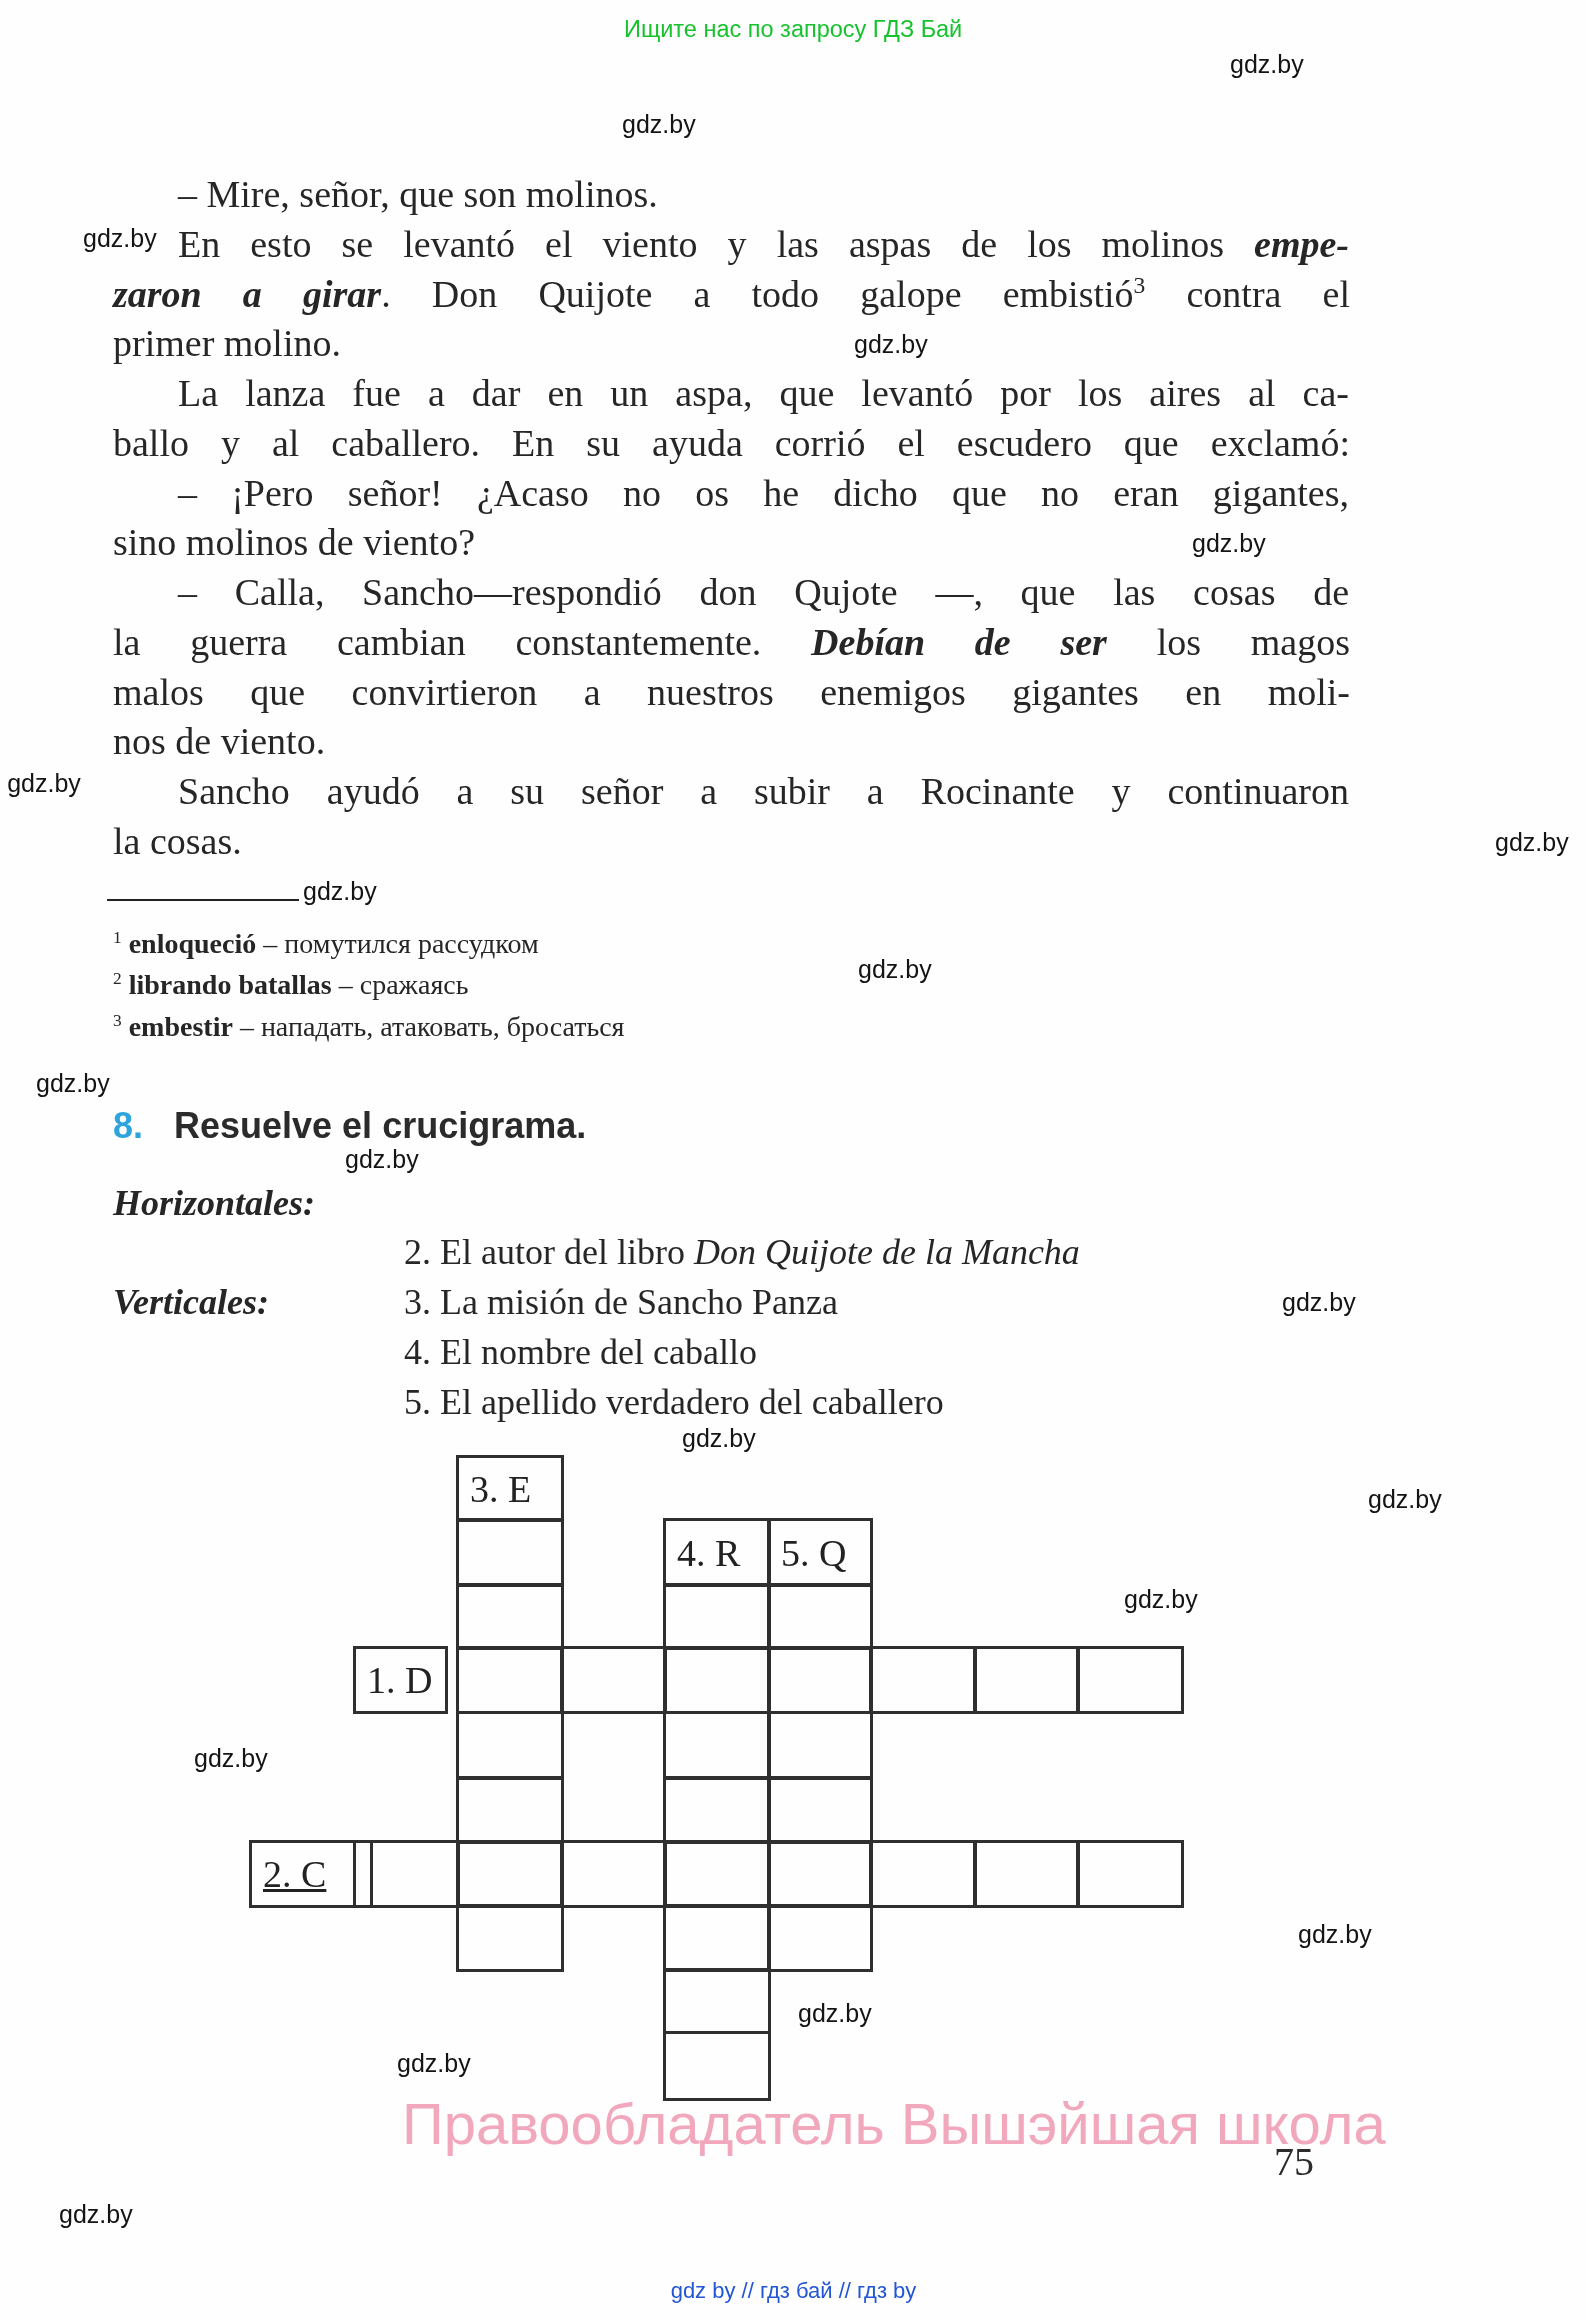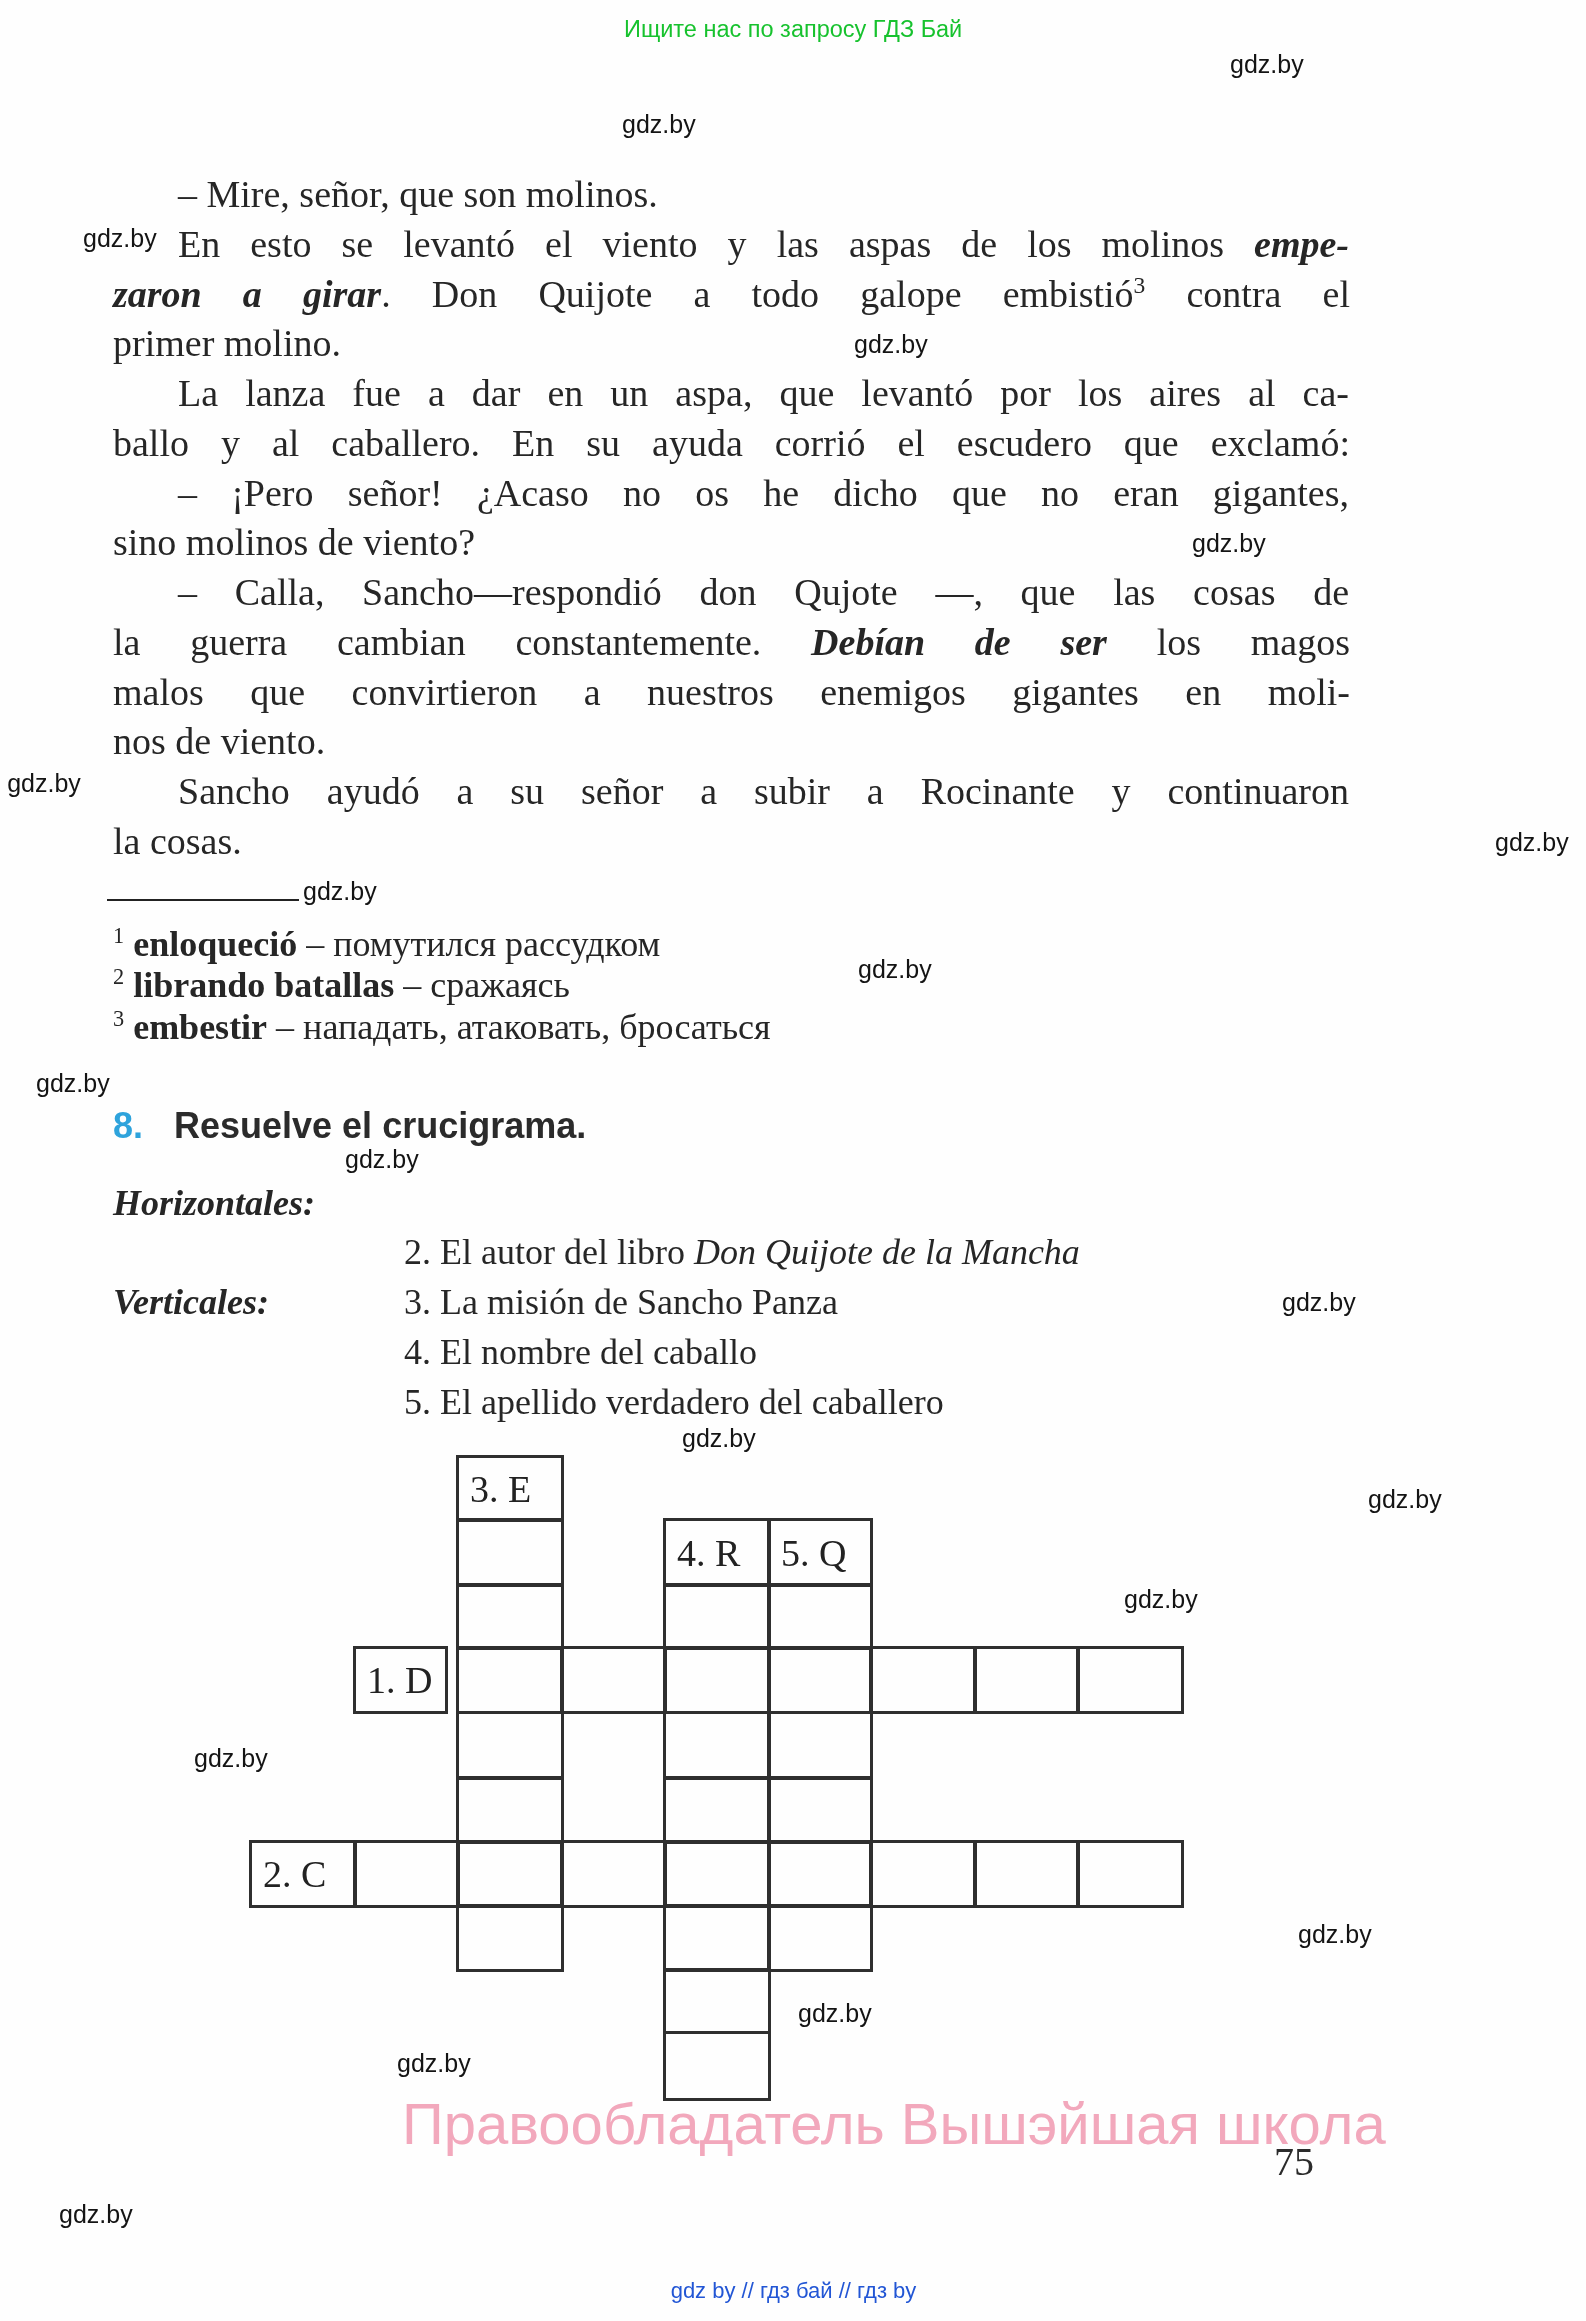--- a/index.html
+++ b/index.html
@@ -4,21 +4,21 @@
 <style>
   html,body{margin:0;padding:0;background:#ffffff;}
   .page{position:relative;width:1587px;height:2321px;background:#fefefe;
         font-family:"Liberation Serif","DejaVu Serif",serif;color:#262626;overflow:hidden;}
   .tl{position:absolute;font-size:38px;line-height:49px;white-space:nowrap;}
   .just{white-space:normal;text-align:justify;text-align-last:justify;}
   .bi{font-weight:bold;font-style:italic;}
   .it{font-style:italic;}
   .b{font-weight:bold;}
   sup{font-size:62%;vertical-align:super;line-height:0;}
-  .fn{position:absolute;font-size:36px;line-height:38px;white-space:nowrap;text-align:center;}
+  .fn{position:absolute;font-size:28px;line-height:38px;white-space:nowrap;text-align:center;}
   .rule{position:absolute;left:107px;top:899px;width:192px;border-top:2.7px solid #222;}
   .wm{position:absolute;font-family:"Liberation Sans",sans-serif;font-size:25px;color:#141414;}
   .wm-green{position:absolute;font-family:"Liberation Sans",sans-serif;font-size:23.5px;color:#17c22e;}
   .wm-pink{position:absolute;font-family:"Liberation Sans",sans-serif;font-size:58px;color:#f2a8bc;}
   .footer-links{position:absolute;left:0;right:0;top:2278px;text-align:center;
         font-family:"Liberation Sans",sans-serif;font-size:22px;color:#2256d5;}
   .exnum{position:absolute;left:113px;top:1105px;font-family:"Liberation Sans",sans-serif;
         font-weight:bold;font-size:36px;color:#2ea3dc;}
   .extitle{position:absolute;left:174px;top:1105px;font-family:"Liberation Sans",sans-serif;
         font-weight:bold;font-size:36px;color:#2b2b2b;}
@@ -100,21 +100,21 @@
       <div class="cell" style="left: 767px; top: 1646px; width: 106px; height: 68px;"></div>
       <div class="cell" style="left: 869px; top: 1646px; width: 108px; height: 68px;"></div>
       <div class="cell" style="left: 973px; top: 1646px; width: 107px; height: 68px;"></div>
       <div class="cell" style="left: 1076px; top: 1646px; width: 108px; height: 68px;"></div>
       <div class="cell" style="left: 456px; top: 1711px; width: 108px; height: 69px;"></div>
       <div class="cell" style="left: 663px; top: 1711px; width: 108px; height: 69px;"></div>
       <div class="cell" style="left: 767px; top: 1711px; width: 106px; height: 69px;"></div>
       <div class="cell" style="left: 456px; top: 1776px; width: 108px; height: 68px;"></div>
       <div class="cell" style="left: 663px; top: 1776px; width: 108px; height: 68px;"></div>
       <div class="cell" style="left: 767px; top: 1776px; width: 106px; height: 68px;"></div>
-      <div class="cell" style="left: 249px; top: 1840px; width: 108px; height: 68px;">2. C</div>
+      <div class="cell" style="left: 249px; top: 1840px; width: 124px; height: 68px; text-decoration: underline;">2. C</div>
       <div class="cell" style="left: 353px; top: 1840px; width: 107px; height: 68px;"></div>
       <div class="cell" style="left: 456px; top: 1840px; width: 108px; height: 68px;"></div>
       <div class="cell" style="left: 560px; top: 1840px; width: 107px; height: 68px;"></div>
       <div class="cell" style="left: 663px; top: 1840px; width: 108px; height: 68px;"></div>
       <div class="cell" style="left: 767px; top: 1840px; width: 106px; height: 68px;"></div>
       <div class="cell" style="left: 869px; top: 1840px; width: 108px; height: 68px;"></div>
       <div class="cell" style="left: 973px; top: 1840px; width: 107px; height: 68px;"></div>
       <div class="cell" style="left: 1076px; top: 1840px; width: 108px; height: 68px;"></div>
       <div class="cell" style="left: 456px; top: 1904px; width: 108px; height: 68px;"></div>
       <div class="cell" style="left: 663px; top: 1904px; width: 108px; height: 68px;"></div>

